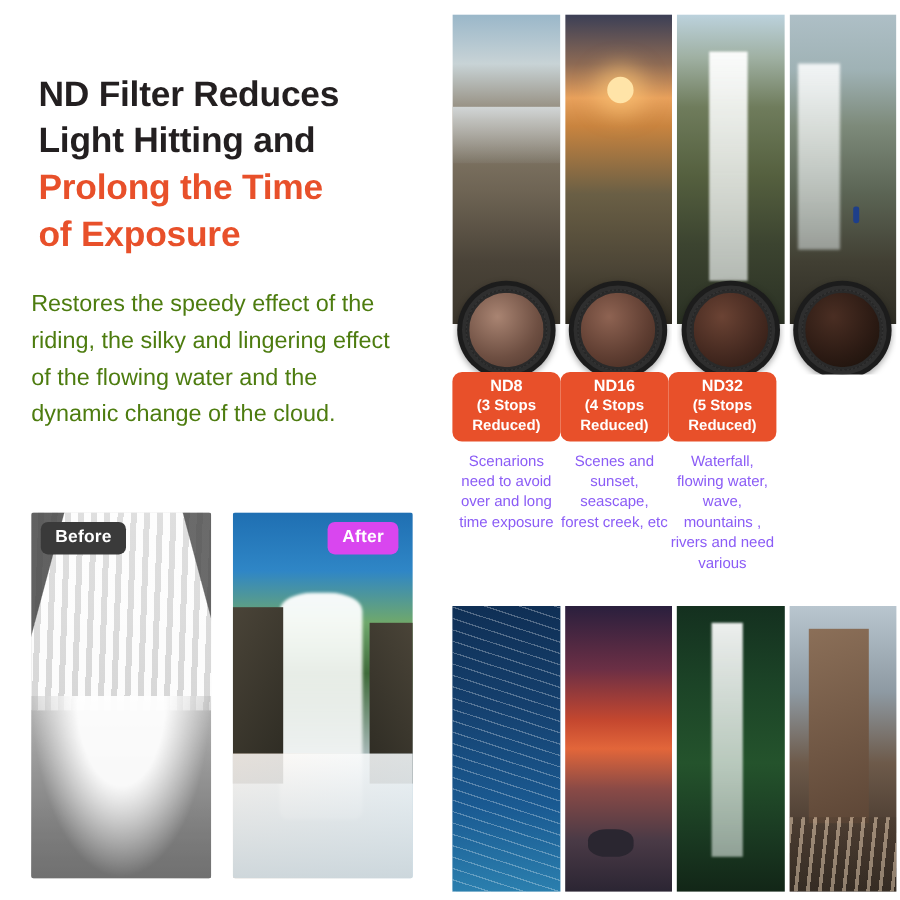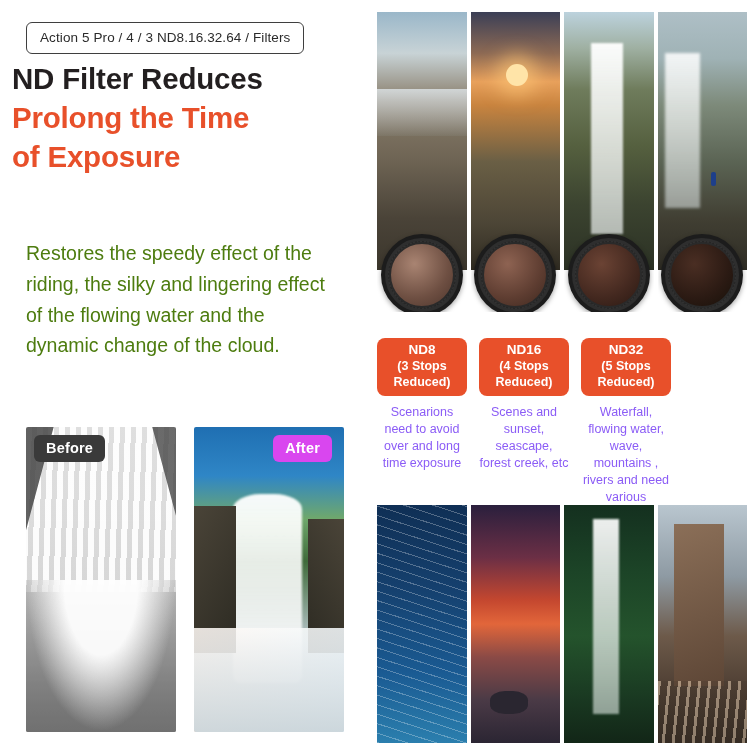--- a/index.html
+++ b/index.html
@@ -38,21 +38,21 @@
     border-radius: 6px;
     padding: 7px 13px 8px 13px;
     font-size: 13.5px;
     color: #2b2b2b;
     letter-spacing: 0.1px;
     white-space: nowrap;
   }
 
   .headline {
     position: absolute;
-    left: 12px;
+    left: 32px;
     top: 60px;
     width: 330px;
     font-size: 29.5px;
     font-weight: bold;
     line-height: 1.32;
     color: #231f20;
     letter-spacing: -0.2px;
   }
   .headline .accent {
     color: #e8502a;
@@ -266,24 +266,24 @@
     background: repeating-conic-gradient(#262626 0deg 3deg, #333 3deg 6deg);
     display: flex;
     align-items: center;
     justify-content: center;
   }
 
   
   .label-row {
     position: absolute;
     left: 3px;
-    top: 338px;
+    top: 310px;
     width: 370px;
     display: flex;
-    gap: 12px;
+    gap: 0;
   }
   .label-cell {
     width: 90px;
     text-align: center;
   }
   .chip {
     background: #e8502a;
     color: #ffffff;
     border-radius: 8px;
     padding: 4px 2px 6px 2px;
@@ -342,24 +342,24 @@
     background: repeating-linear-gradient(96deg, rgba(255,230,200,0.45) 0 3px, rgba(60,50,40,0.2) 3px 10px);
   }
 </style>
 </head>
 <body>
 
 <div class="page">
 
   <div class="left-col">
 
-    <div class="breadcrumb">Action 5 Pro / 4 / 3 ND8.16.32.64 / Filters</div>
 
     <div class="headline">
       <span>ND Filter Reduces</span><br>
+      <span>Light Hitting and</span>
       <span class="accent">Prolong the Time</span>
       <span class="accent">of Exposure</span>
     </div>
 
     <div class="subcopy">Restores the speedy effect of the riding, the silky and lingering effect of the flowing water and the dynamic change of the cloud.</div>
 
     <div class="ba-wrap">
       <div class="ba-cell">
         <div class="wf-before"></div>
         <div class="tag tag-before">Before</div>

